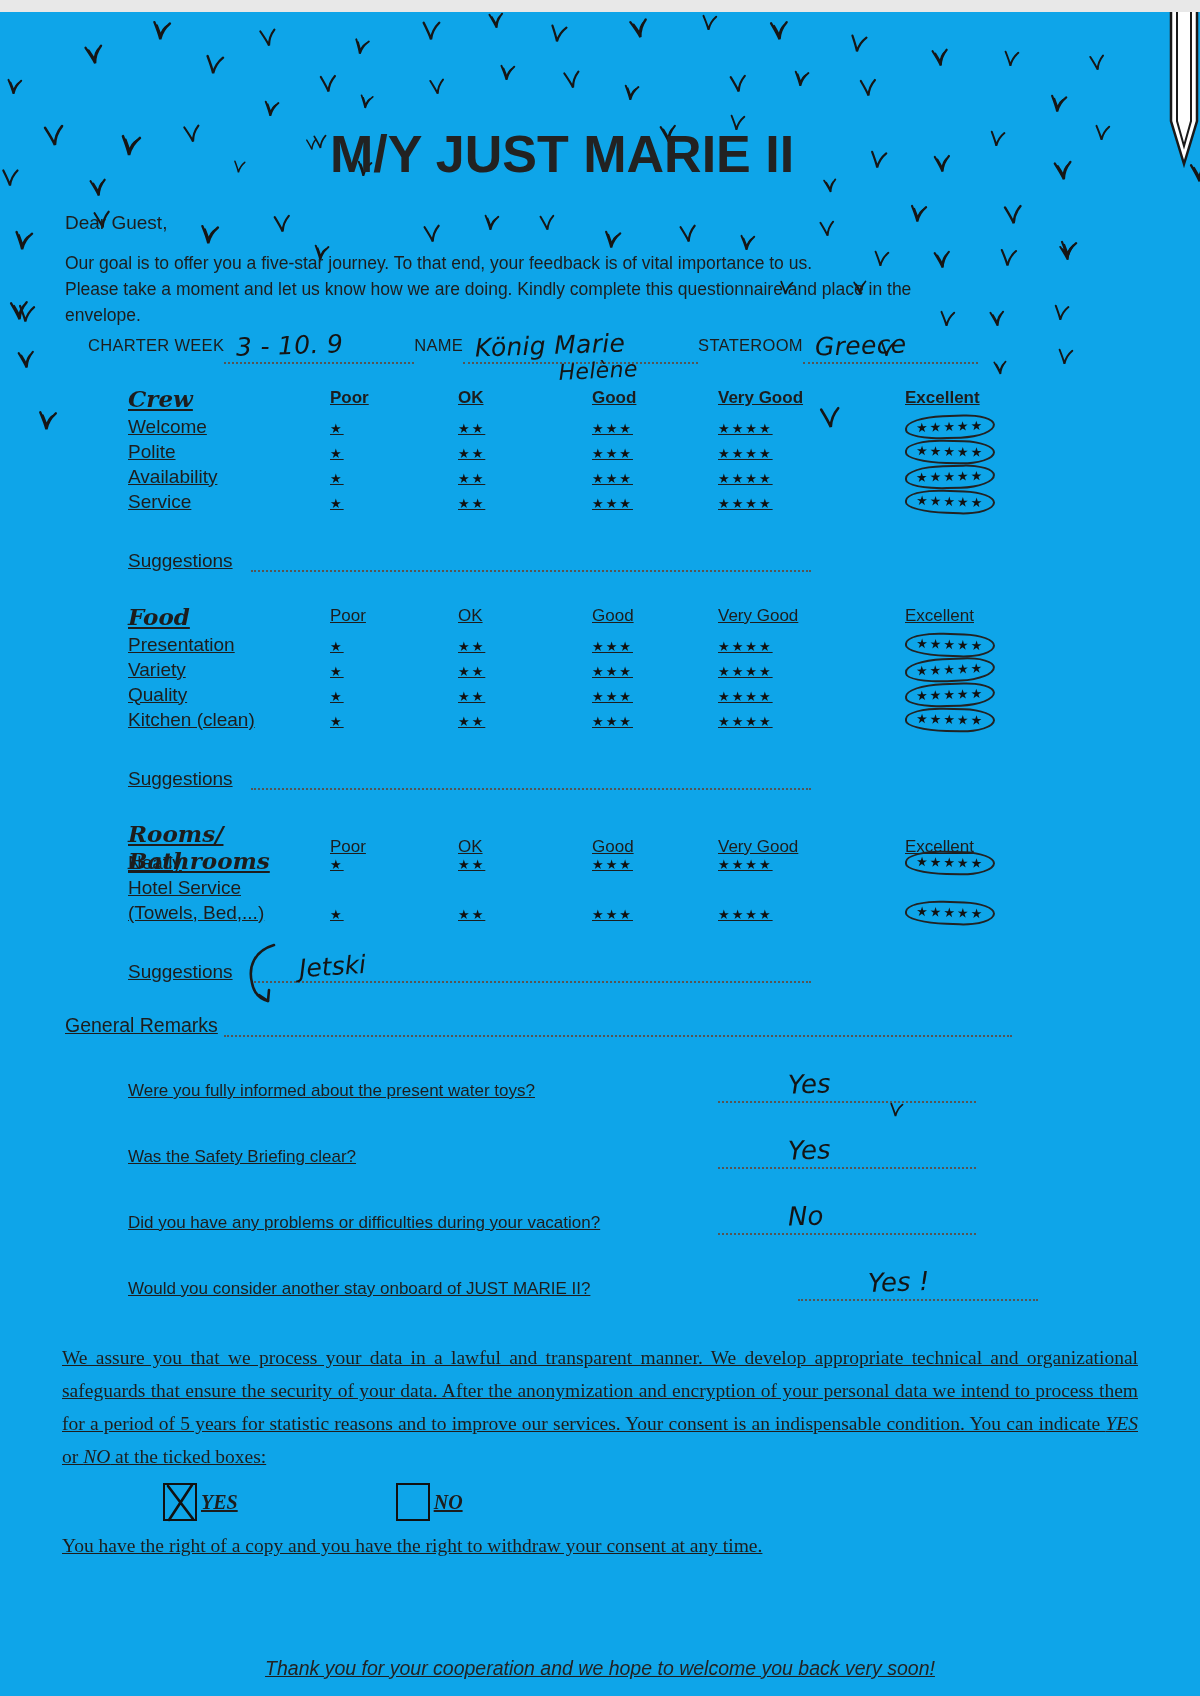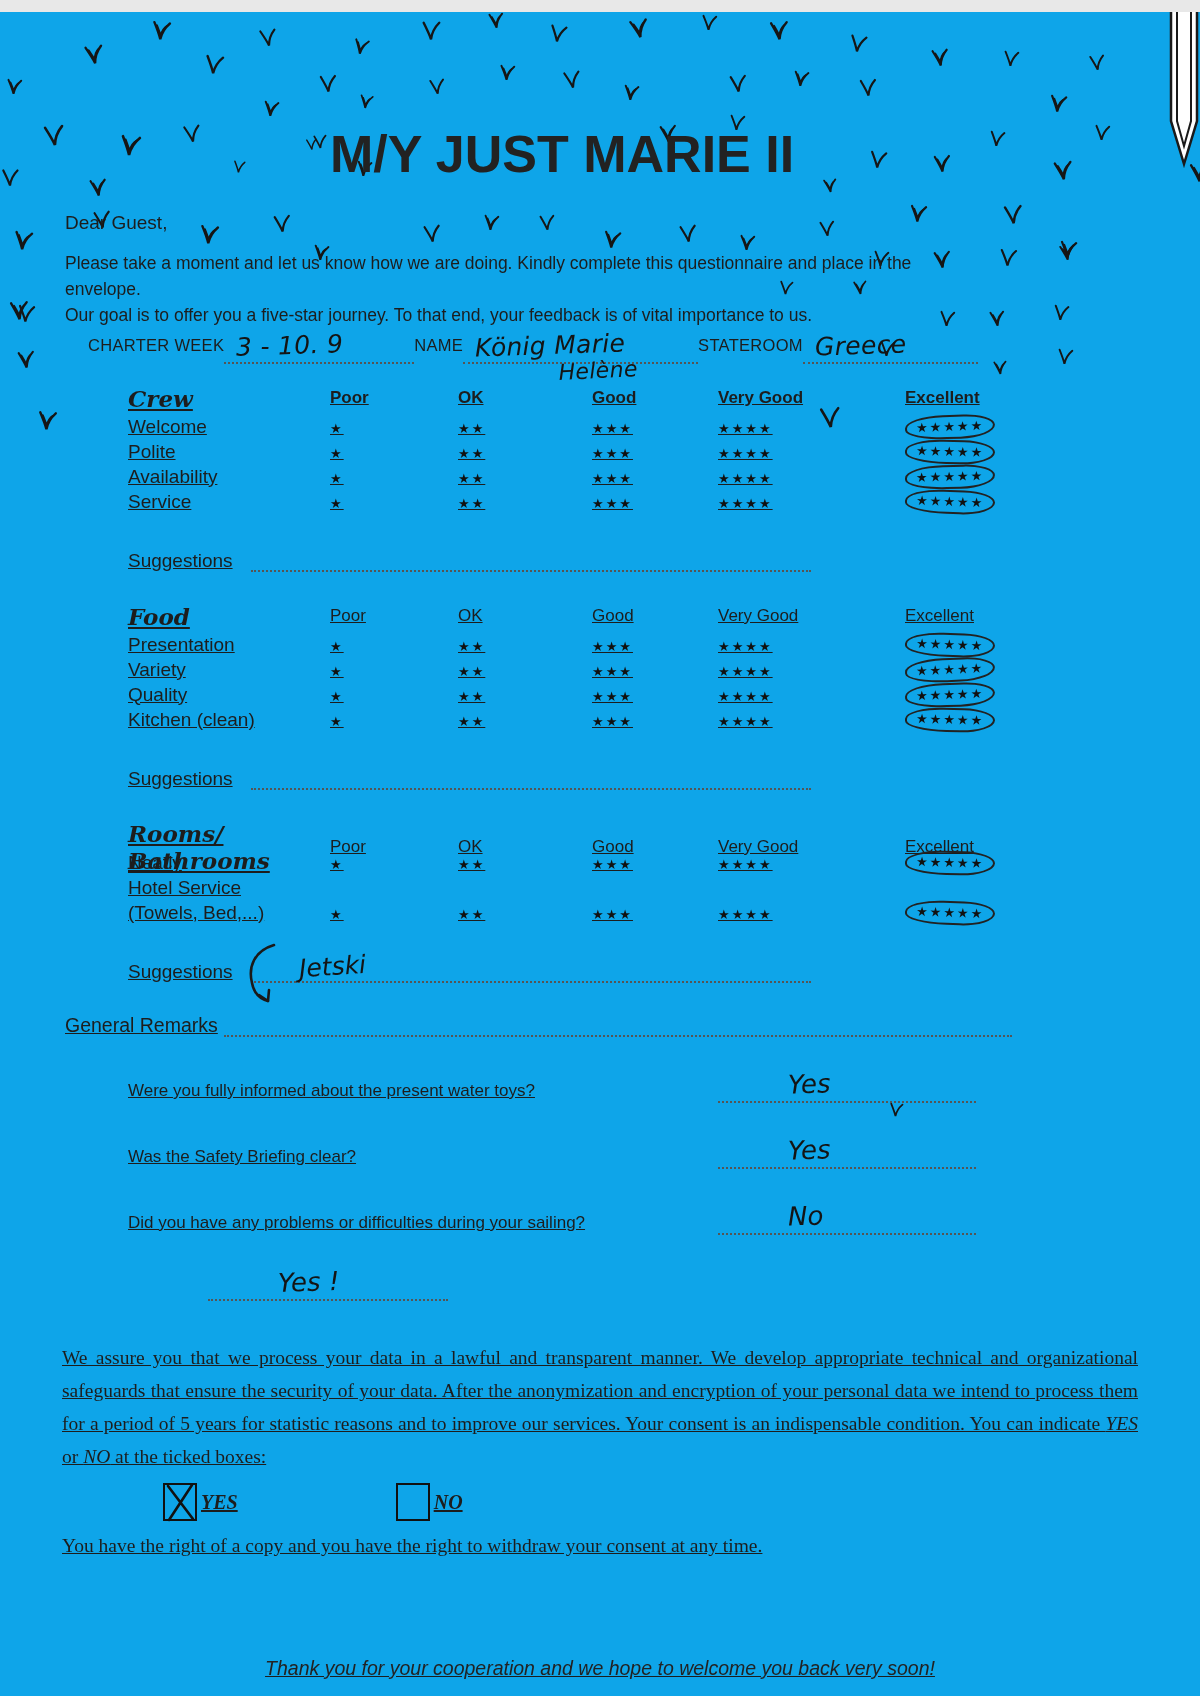--- a/index.html
+++ b/index.html
@@ -498,22 +498,22 @@
   <svg class="corner-arrow" width="44" height="175" viewBox="0 0 44 175">
     <path d="M8 0 L8 115 L21 158 L34 115 L34 0" fill="#fff" stroke="#1a1a1a" stroke-width="2.5"></path>
     <path d="M14 0 L14 115 L21 140 L28 115 L28 0" fill="none" stroke="#1a1a1a" stroke-width="2"></path>
   </svg>
 
   <h1 class="title">M/Y JUST MARIE II</h1>
 
   <div class="greeting">Dear Guest,</div>
 
   <div class="intro" id="intro">
+      <div class="intro-line">Our goal is to offer you a five-star journey. To that end, your feedback is of vital importance to us.</div>
       <div class="intro-line">Please take a moment and let us know how we are doing. Kindly complete this questionnaire and place in the envelope.</div>
-      <div class="intro-line">Our goal is to offer you a five-star journey. To that end, your feedback is of vital importance to us.</div>
     </div>
 
   <div class="charter">
     <span class="flabel">CHARTER WEEK</span>
     <span class="fline fl1">
       <span class="hand">3 - 10. 9</span>
     </span>
     <span class="flabel">NAME</span>
     <span class="fline fl2">
       <span class="hand">König Marie</span>
@@ -672,26 +672,27 @@
             <span class="hand">Yes</span>
           </span>
         </div>
         <div class="q-row">
           <span class="q-text">Was the Safety Briefing clear?</span>
           <span class="answer">
             <span class="hand">Yes</span>
           </span>
         </div>
         <div class="q-row">
-          <span class="q-text">Did you have any problems or difficulties during your sailing?</span>
+          <span class="q-text">Did you have any problems or difficulties during your vacation?</span>
           <span class="answer">
             <span class="hand">No</span>
           </span>
         </div>
         <div class="q-row shift">
+          <span class="q-text">Would you consider another stay onboard of JUST MARIE II?</span>
           <span class="answer">
             <span class="hand">Yes !</span>
           </span>
         </div>
       </div>
 
     <p class="gdpr"><span>We assure you that we process your data in a lawful and transparent manner. We develop appropriate technical and organizational safeguards that ensure the security of your data. After the anonymization and encryption of your personal data we intend to process them for a period of 5 years for statistic reasons and to improve our services. Your consent is an indispensable condition. You can indicate </span><i>YES</i><span> or </span><i>NO</i><span> at the ticked boxes:</span></p>
 
     <div class="checkrow">
       <span class="cb">

